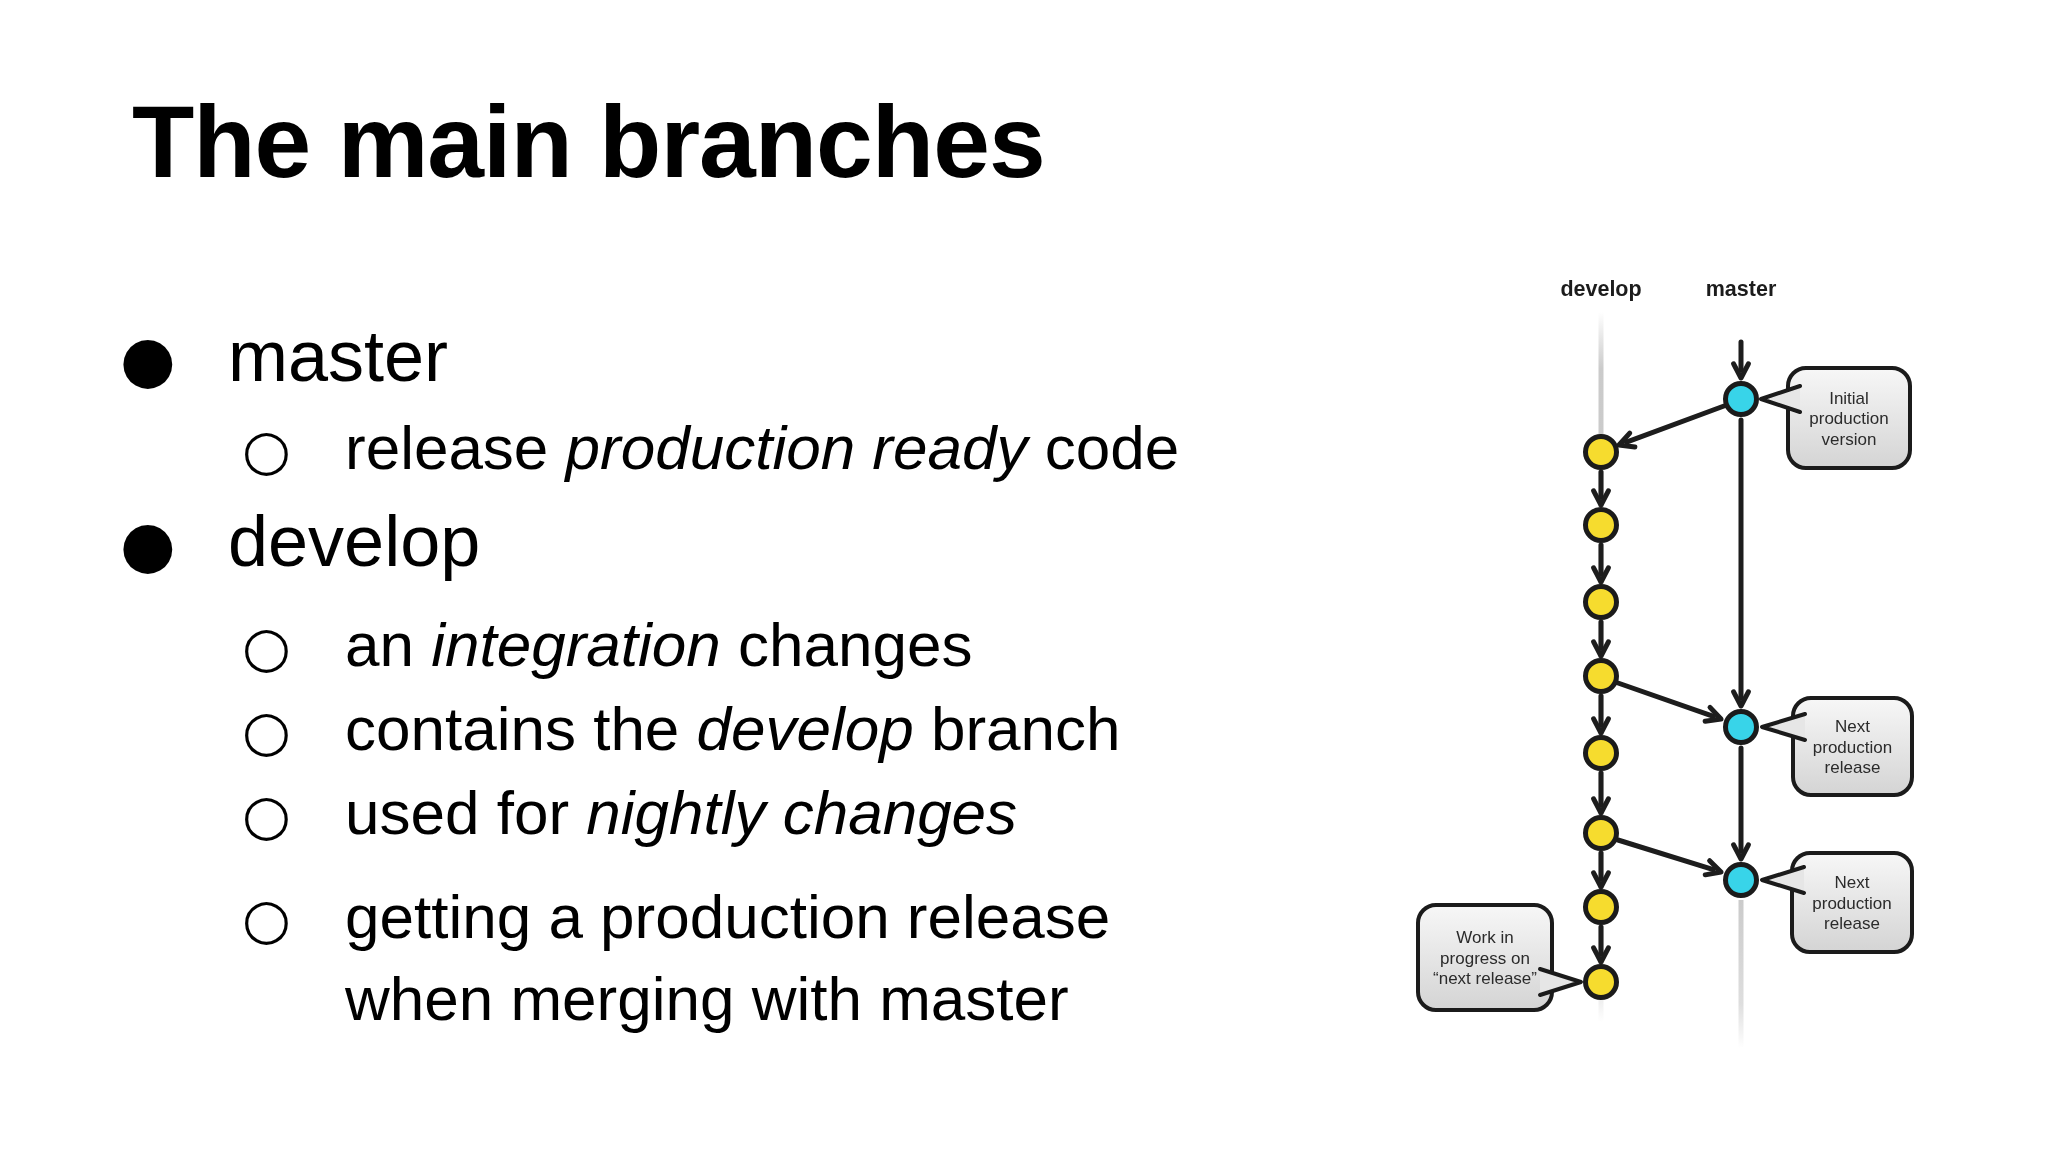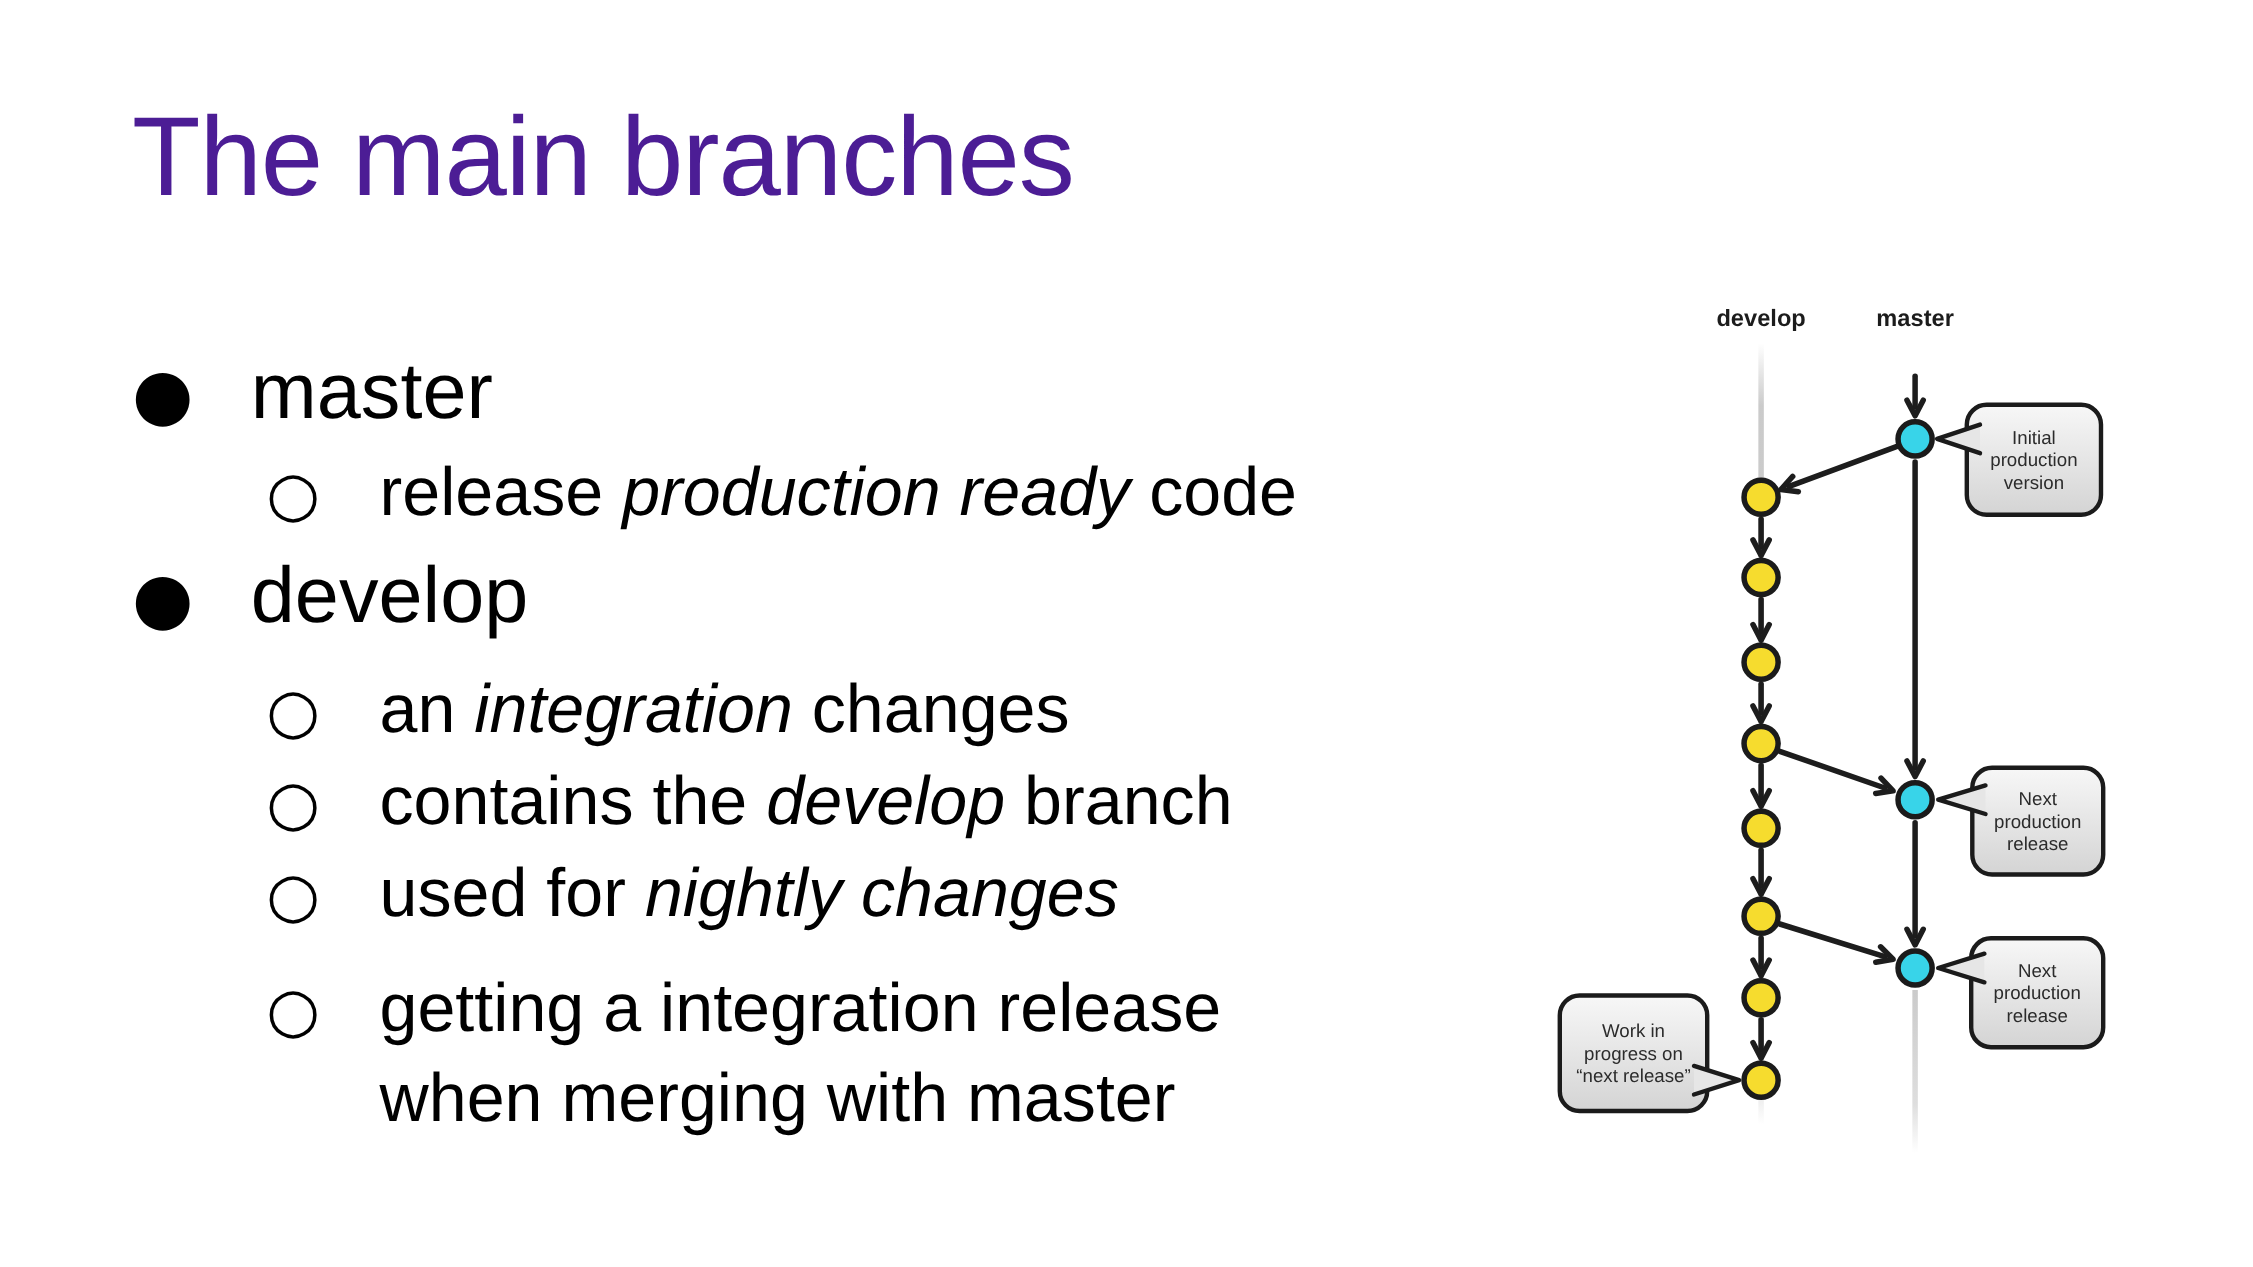--- a/index.html
+++ b/index.html
@@ -1,22 +1,22 @@
 <!DOCTYPE html>
 <html><head>
 <meta charset="utf-8">
 <style>
   html,body{margin:0;padding:0;background:#ffffff;}
   .slide{
     position:relative;width:2048px;height:1152px;background:#ffffff;overflow:hidden;
     font-family:"Liberation Sans",sans-serif;color:#000;
   }
   .title{
-    position:absolute;left:120px;top:84px;margin:0;
-    font-size:102px;font-weight:normal;line-height:1.15;letter-spacing:-1px;color:#4c1d95;
+    position:absolute;left:132px;top:84px;margin:0;
+    font-size:102px;font-weight:bold;line-height:1.15;letter-spacing:-1px;color:#000000;
   }
   .bullets{position:absolute;left:120px;top:316px;width:1140px;}
   .row{display:flex;align-items:baseline;}
   .row.l1{font-size:72px;line-height:80px;}
   .row.l2{font-size:62px;line-height:82px;margin-left:122px;}
   .row:nth-child(2){margin-top:8px;}
   .row:nth-child(3){margin-top:10px;}
   .row:nth-child(4){margin-top:20px;}
   .row:nth-child(7){margin-top:20px;}
   .marker{flex:0 0 auto;font-family:"DejaVu Sans",sans-serif;color:#000;}
@@ -52,21 +52,21 @@
       <div class="row l2">
         <span class="marker">○</span>
         <span class="txt"><span>contains the </span><span class="it">develop</span><span> branch</span></span>
       </div>
       <div class="row l2">
         <span class="marker">○</span>
         <span class="txt"><span>used for </span><span class="it">nightly changes</span></span>
       </div>
       <div class="row l2">
         <span class="marker">○</span>
-        <span class="txt"><span>getting a integration release
+        <span class="txt"><span>getting a production release
 when merging with master</span></span>
       </div>
     </div>
   <div class="diagram">
     <svg viewBox="0 0 560 800" xmlns="http://www.w3.org/2000/svg">
       <defs>
         <linearGradient id="fadeDev" x1="0" y1="52" x2="0" y2="762" gradientUnits="userSpaceOnUse">
           <stop offset="0" stop-color="#c8c8c8" stop-opacity="0"></stop>
           <stop offset="0.08" stop-color="#c8c8c8" stop-opacity="0.95"></stop>
           <stop offset="0.9" stop-color="#c8c8c8" stop-opacity="0.95"></stop>

